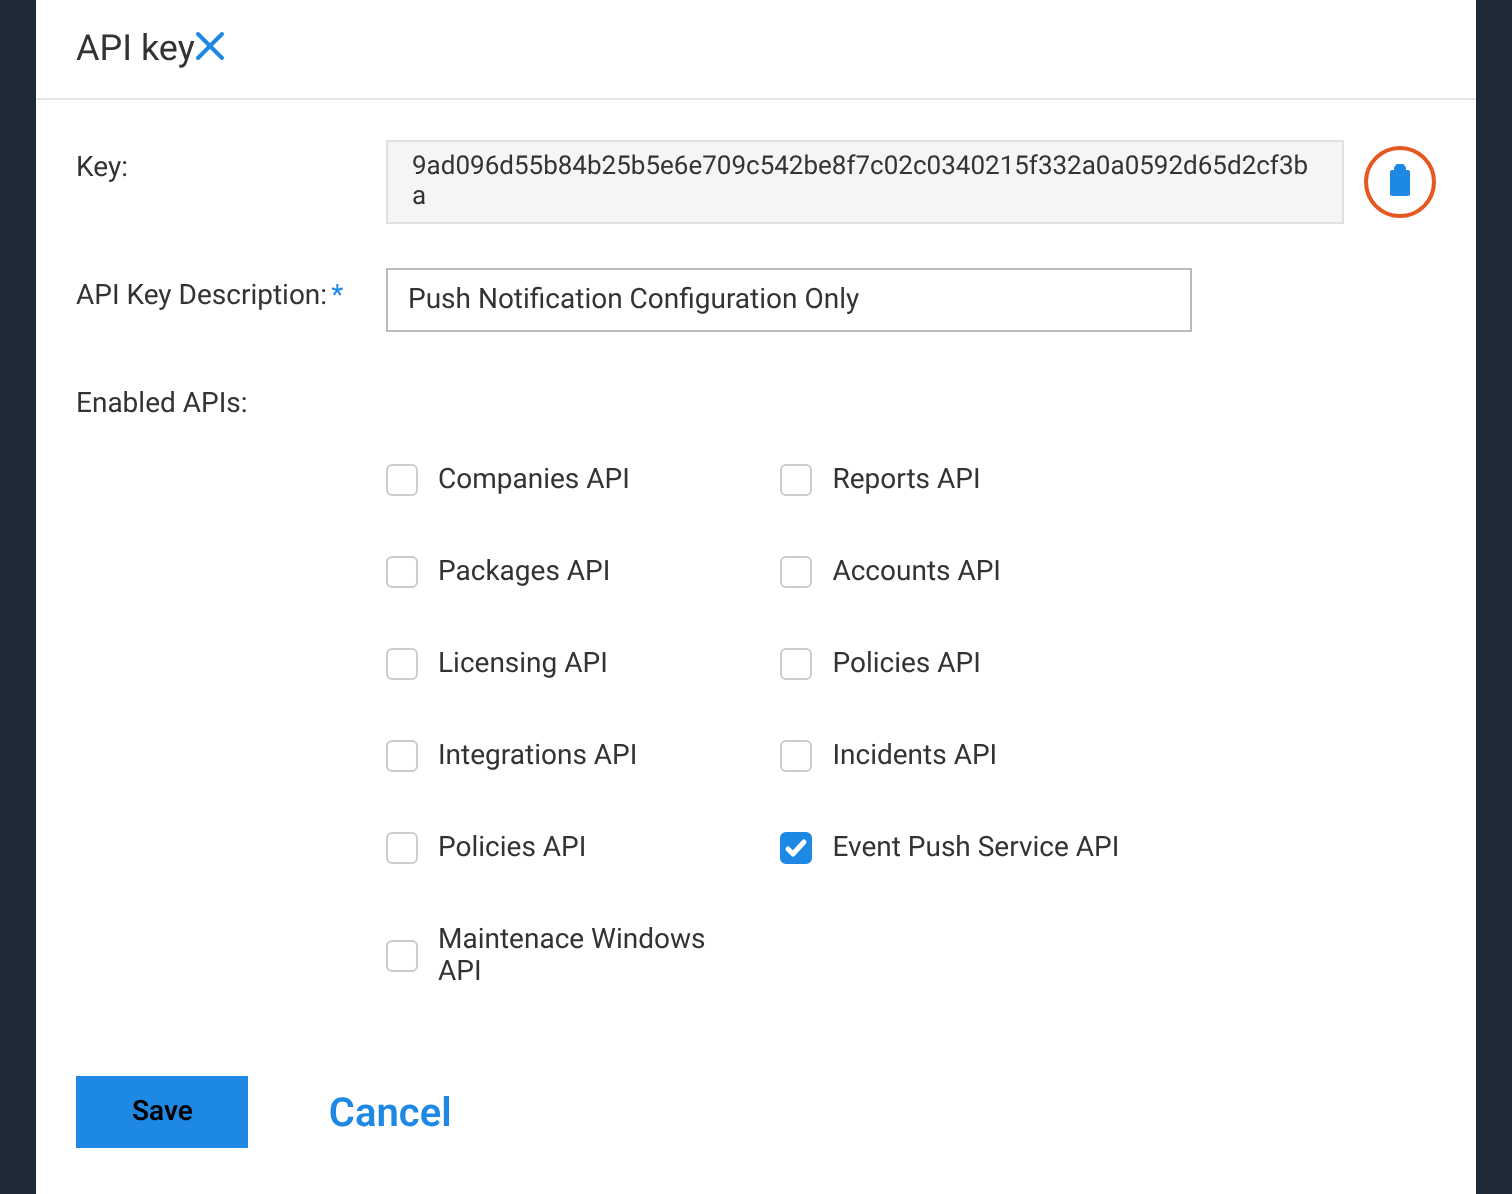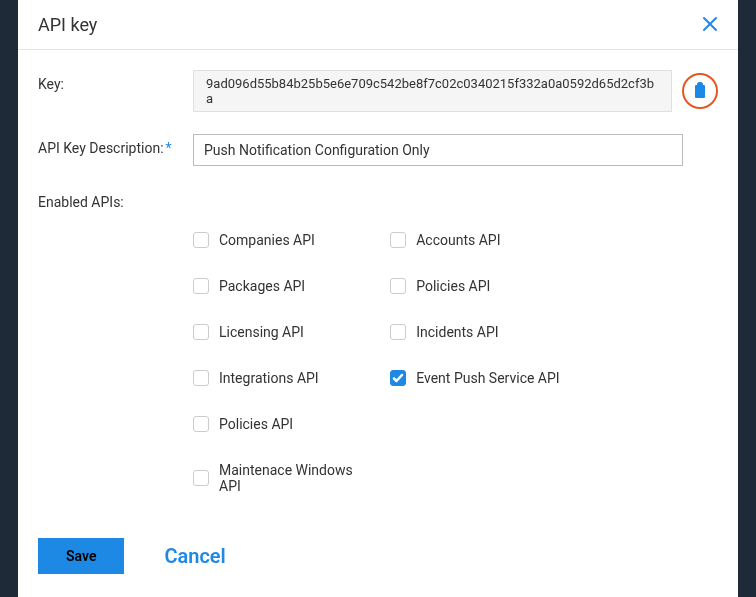--- a/index.html
+++ b/index.html
@@ -18,21 +18,20 @@
     }
     .modal {
       background: #fff;
       width: 720px;
       display: flex;
       flex-direction: column;
     }
     .modal-header {
       display: flex;
       align-items: center;
-      justify-content: space-between;
       padding: 14px 20px 14px 20px;
       border-bottom: 1px solid #e5e5e5;
     }
     .modal-title {
       font-size: 18px;
       font-weight: 400;
       color: #333;
     }
     .close-btn {
       cursor: pointer;
@@ -83,21 +82,21 @@
       height: 36px;
       border: 2px solid #e65722;
       border-radius: 50%;
       display: flex;
       align-items: center;
       justify-content: center;
       flex-shrink: 0;
       cursor: pointer;
     }
     .text-input {
-      width: 490px;
+      width: 403px;
       border: 1px solid #bbb;
       padding: 7px 10px;
       font-size: 14px;
       color: #333;
       font-family: inherit;
     }
     .apis-container {
       display: flex;
       gap: 20px;
       padding-top: 4px;
@@ -227,20 +226,24 @@
                 <span class="checkbox-label">Policies API</span>
               </div>
               <div class="checkbox-row">
                 <div class="checkbox"></div>
                 <span class="checkbox-label">Maintenace Windows API</span>
               </div>
             </div>
           <div class="apis-col" id="apis-right">
               <div class="checkbox-row">
                 <div class="checkbox"></div>
+                <span class="checkbox-label">Reports API</span>
+              </div>
+              <div class="checkbox-row">
+                <div class="checkbox"></div>
                 <span class="checkbox-label">Accounts API</span>
               </div>
               <div class="checkbox-row">
                 <div class="checkbox"></div>
                 <span class="checkbox-label">Policies API</span>
               </div>
               <div class="checkbox-row">
                 <div class="checkbox"></div>
                 <span class="checkbox-label">Incidents API</span>
               </div>

